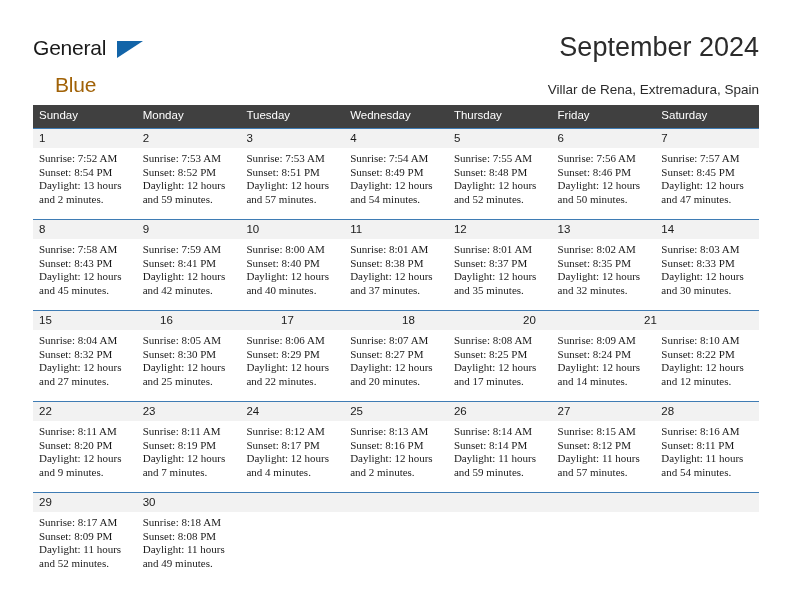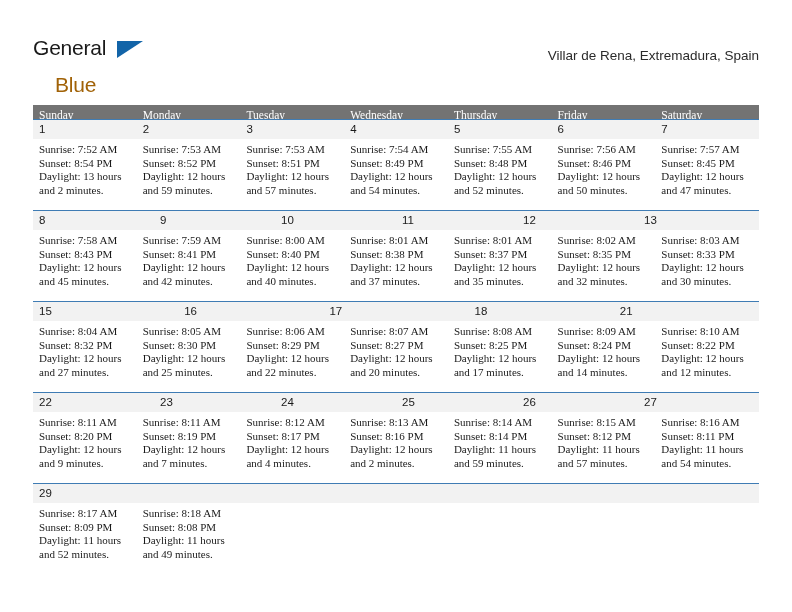--- a/index.html
+++ b/index.html
@@ -89,23 +89,22 @@
 
   
   .calendar {
     position: absolute;
     left: 33px;
     top: 105px;
     width: 726px;
   }
   .weekday-row {
     display: flex;
-    background: #737373;
-    height: 14px;
-    font-family: Liberation Serif, serif;
+    background: #404040;
+    height: 23px;
   }
   .weekday {
     flex: 1 1 0;
     color: #ffffff;
     font-size: 11.5px;
     line-height: 21px;
     padding-left: 6px;
     box-sizing: border-box;
     white-space: nowrap;
     overflow: hidden;
@@ -154,20 +153,21 @@
 
   <div class="header">
 
     <div class="logo">
       <span class="logo-general">General</span>
       <span class="logo-triangle"></span>
       <span class="logo-blue">Blue</span>
     </div>
 
     <div class="title-block">
+      <div class="cal-title">September 2024</div>
       <div class="cal-location">Villar de Rena, Extremadura, Spain</div>
     </div>
 
   </div>
 
   <div class="calendar">
 
     <div class="weekday-row">
       <div class="weekday">Sunday</div>
       <div class="weekday">Monday</div>
@@ -235,20 +235,21 @@
     </div>
 
     <div class="week">
       <div class="daynum-row">
         <div class="daynum">8</div>
         <div class="daynum">9</div>
         <div class="daynum">10</div>
         <div class="daynum">11</div>
         <div class="daynum">12</div>
         <div class="daynum">13</div>
+        <div class="daynum">14</div>
       </div>
       <div class="detail-row">
         <div class="detail">
           <div class="line">Sunrise: 7:58 AM</div>
           <div class="line">Sunset: 8:43 PM</div>
           <div class="line">Daylight: 12 hours</div>
           <div class="line">and 45 minutes.</div>
         </div>
         <div class="detail">
           <div class="line">Sunrise: 7:59 AM</div>
@@ -288,20 +289,21 @@
         </div>
       </div>
     </div>
 
     <div class="week">
       <div class="daynum-row">
         <div class="daynum">15</div>
         <div class="daynum">16</div>
         <div class="daynum">17</div>
         <div class="daynum">18</div>
+        <div class="daynum">20</div>
         <div class="daynum">21</div>
       </div>
       <div class="detail-row">
         <div class="detail">
           <div class="line">Sunrise: 8:04 AM</div>
           <div class="line">Sunset: 8:32 PM</div>
           <div class="line">Daylight: 12 hours</div>
           <div class="line">and 27 minutes.</div>
         </div>
         <div class="detail">
@@ -344,20 +346,21 @@
     </div>
 
     <div class="week">
       <div class="daynum-row">
         <div class="daynum">22</div>
         <div class="daynum">23</div>
         <div class="daynum">24</div>
         <div class="daynum">25</div>
         <div class="daynum">26</div>
         <div class="daynum">27</div>
+        <div class="daynum">28</div>
       </div>
       <div class="detail-row">
         <div class="detail">
           <div class="line">Sunrise: 8:11 AM</div>
           <div class="line">Sunset: 8:20 PM</div>
           <div class="line">Daylight: 12 hours</div>
           <div class="line">and 9 minutes.</div>
         </div>
         <div class="detail">
           <div class="line">Sunrise: 8:11 AM</div>
@@ -394,20 +397,21 @@
           <div class="line">Sunset: 8:11 PM</div>
           <div class="line">Daylight: 11 hours</div>
           <div class="line">and 54 minutes.</div>
         </div>
       </div>
     </div>
 
     <div class="week">
       <div class="daynum-row">
         <div class="daynum">29</div>
+        <div class="daynum">30</div>
         <div class="daynum"></div>
         <div class="daynum"></div>
         <div class="daynum"></div>
         <div class="daynum"></div>
         <div class="daynum"></div>
       </div>
       <div class="detail-row">
         <div class="detail">
           <div class="line">Sunrise: 8:17 AM</div>
           <div class="line">Sunset: 8:09 PM</div>

